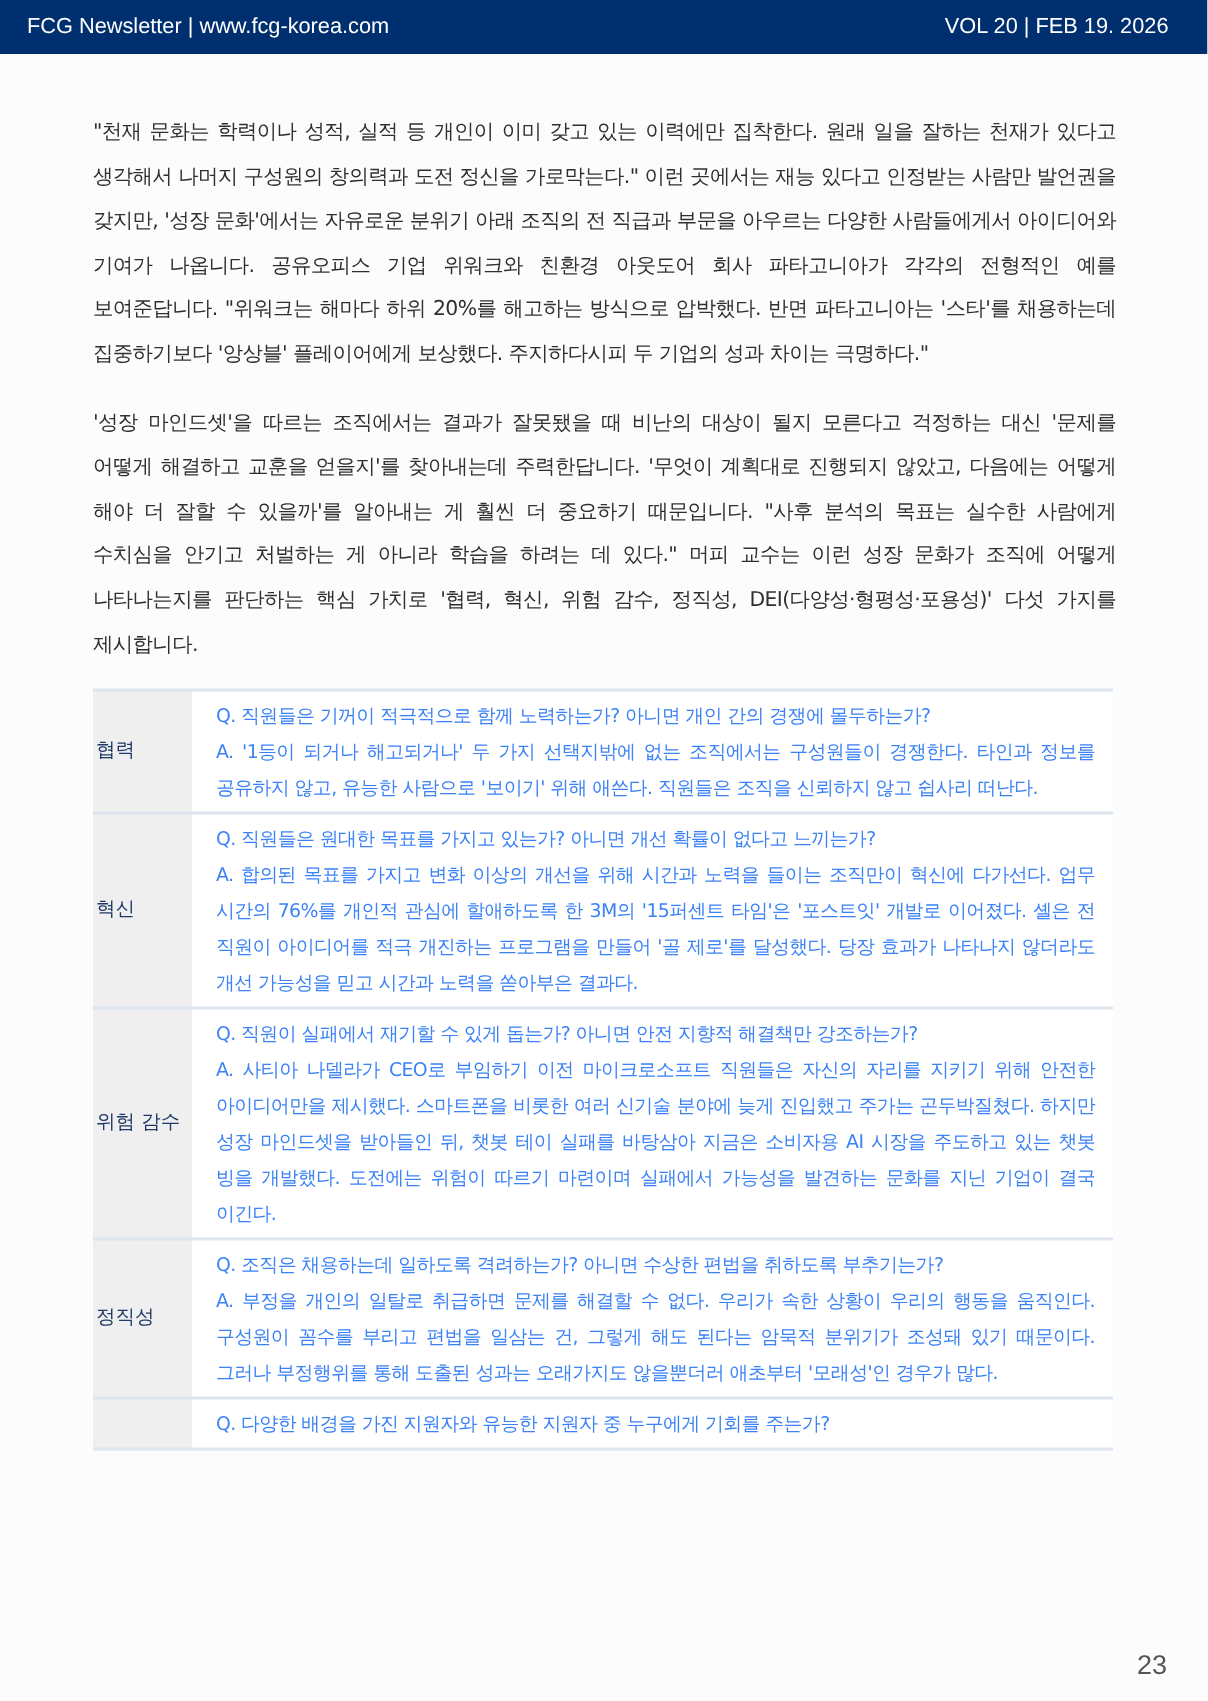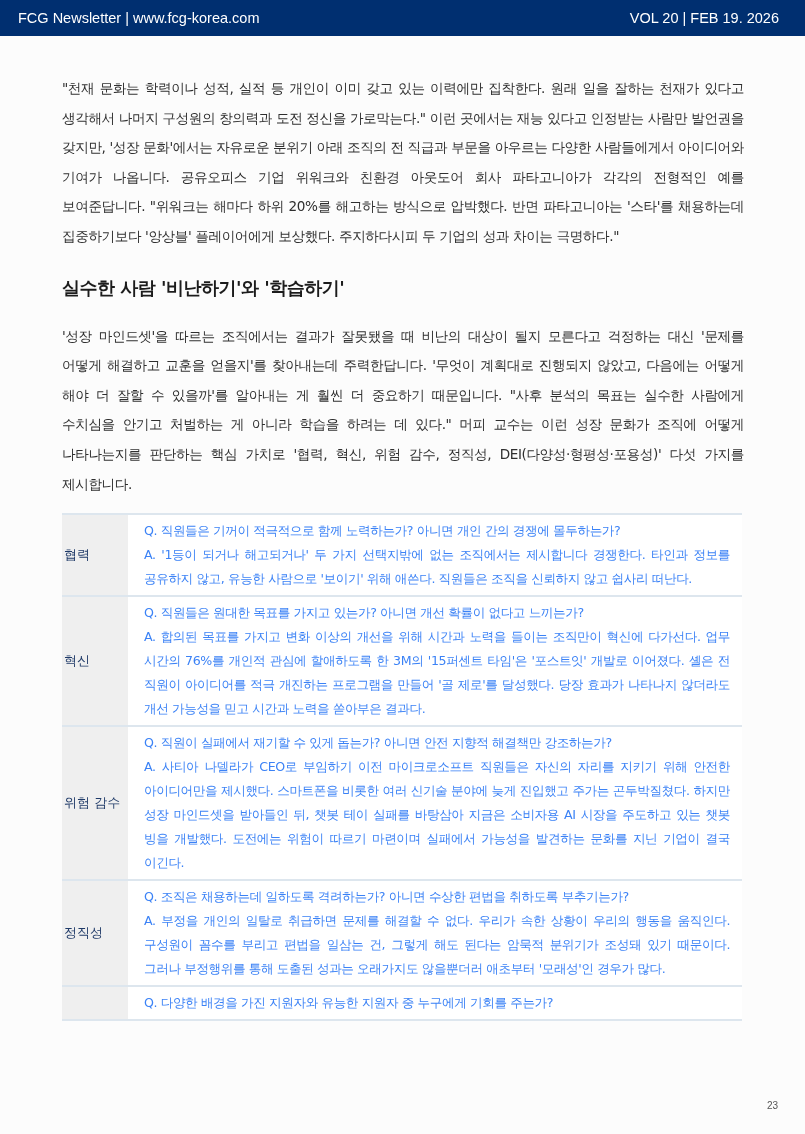--- a/index.html
+++ b/index.html
@@ -28,45 +28,44 @@
   table.values tr:last-child { border-bottom: none; }
   td.label {
     width: 66px; background: #efefef; color: #1f3a68; text-align: left;
     font-size: 13px; line-height: 24px; vertical-align: middle; padding: 2px 2px;
   }
   td.body {
     background: #ffffff; color: #3b82f6; font-size: 12.6px; line-height: 24px;
     padding: 4px 12px 4px 16px; letter-spacing: -0.4px; text-align: justify; word-break: keep-all;
   }
   .page-num {
-    position: absolute; right: 27px; top: 1100px; font-size: 10px; color: #555;
+    position: absolute; right: 27px; top: 1100px; font-size: 18px; color: #555;
     font-family: "Liberation Sans", sans-serif;
   }
 </style>
 </head>
 <body>
 
 <div class="header">
   <span>FCG Newsletter | www.fcg-korea.com</span>
   <span>VOL 20  | FEB 19. 2026</span>
 </div>
 
 <div class="content">
   <p class="para">"천재 문화는 학력이나 성적, 실적 등 개인이 이미 갖고 있는 이력에만 집착한다. 원래 일을 잘하는 천재가 있다고 생각해서 나머지 구성원의 창의력과 도전 정신을 가로막는다." 이런 곳에서는 재능 있다고 인정받는 사람만 발언권을 갖지만, '성장 문화'에서는 자유로운 분위기 아래 조직의 전 직급과 부문을 아우르는 다양한 사람들에게서 아이디어와 기여가 나옵니다. 공유오피스 기업 위워크와 친환경 아웃도어 회사 파타고니아가 각각의 전형적인 예를 보여준답니다. "위워크는 해마다 하위 20%를 해고하는 방식으로 압박했다. 반면 파타고니아는 '스타'를 채용하는데 집중하기보다 '앙상블' 플레이어에게 보상했다. 주지하다시피 두 기업의 성과 차이는 극명하다."</p>
 
-  <h2 class="section-title">실수한 사람 '비난하기'와 '학습하기'</h2>
   <p class="para">'성장 마인드셋'을 따르는 조직에서는 결과가 잘못됐을 때 비난의 대상이 될지 모른다고 걱정하는 대신 '문제를 어떻게 해결하고 교훈을 얻을지'를 찾아내는데 주력한답니다. '무엇이 계획대로 진행되지 않았고, 다음에는 어떻게 해야 더 잘할 수 있을까'를 알아내는 게 훨씬 더 중요하기 때문입니다. "사후 분석의 목표는 실수한 사람에게 수치심을 안기고 처벌하는 게 아니라 학습을 하려는 데 있다." 머피 교수는 이런 성장 문화가 조직에 어떻게 나타나는지를 판단하는 핵심 가치로 '협력, 혁신, 위험 감수, 정직성, DEI(다양성·형평성·포용성)' 다섯 가지를 제시합니다.</p>
 
   <table class="values">
     <tbody>
         <tr>
       <td class="label">협력</td>
       <td class="body">
         <div>Q. 직원들은 기꺼이 적극적으로 함께 노력하는가? 아니면 개인 간의 경쟁에 몰두하는가?</div>
-        <div>A. '1등이 되거나 해고되거나' 두 가지 선택지밖에 없는 조직에서는 제시합니다 경쟁한다. 타인과 정보를 공유하지 않고, 유능한 사람으로 '보이기' 위해 애쓴다. 직원들은 조직을 신뢰하지 않고 쉽사리 떠난다.</div>
+        <div>A. '1등이 되거나 해고되거나' 두 가지 선택지밖에 없는 조직에서는 구성원들이 경쟁한다. 타인과 정보를 공유하지 않고, 유능한 사람으로 '보이기' 위해 애쓴다. 직원들은 조직을 신뢰하지 않고 쉽사리 떠난다.</div>
       </td>
     </tr>
     <tr>
       <td class="label">혁신</td>
       <td class="body">
         <div>Q. 직원들은 원대한 목표를 가지고 있는가? 아니면 개선 확률이 없다고 느끼는가?</div>
         <div>A. 합의된 목표를 가지고 변화 이상의 개선을 위해 시간과 노력을 들이는 조직만이 혁신에 다가선다. 업무 시간의 76%를 개인적 관심에 할애하도록 한 3M의 '15퍼센트 타임'은 '포스트잇' 개발로 이어졌다. 셸은 전 직원이 아이디어를 적극 개진하는 프로그램을 만들어 '골 제로'를 달성했다. 당장 효과가 나타나지 않더라도 개선 가능성을 믿고 시간과 노력을 쏟아부은 결과다.</div>
       </td>
     </tr>
     <tr>

